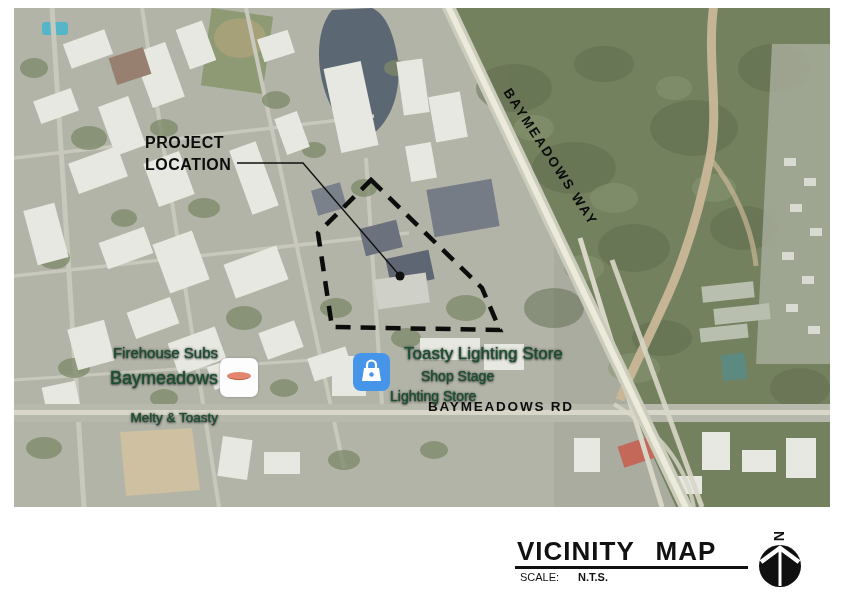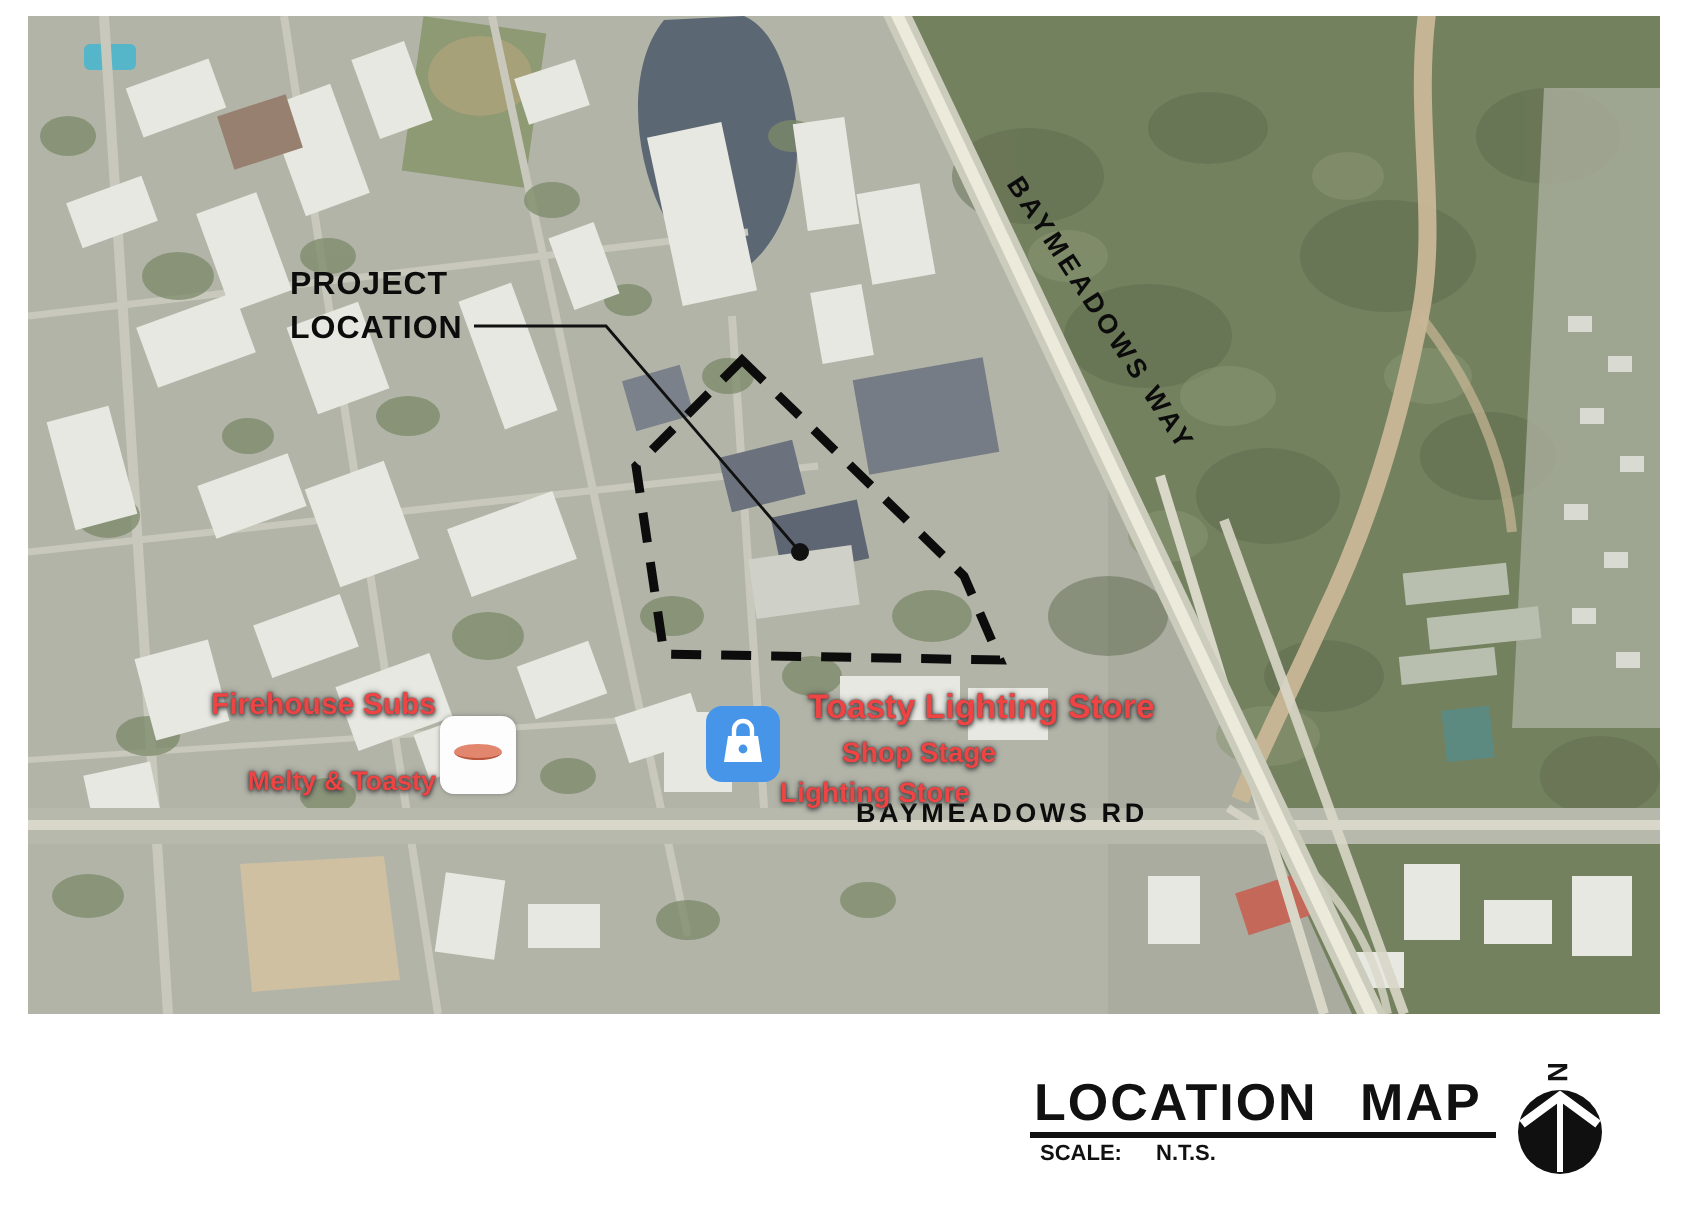--- a/index.html
+++ b/index.html
@@ -10,40 +10,40 @@
   
   #map { position:absolute; left:14px; top:8px; width:816px; height:499px; overflow:hidden; }
   #map svg.base { position:absolute; left:0; top:0; }
 
   
   .annot { position:absolute; color:#0c0c0c; font-weight:bold; }
   #project-label { left:131px; top:124px; font-size:16px; letter-spacing:.5px; line-height:21.5px; }
   #rd-label { left:414px; top:391px; font-size:13.5px; letter-spacing:1.8px; }
 
   
-  .poi { position:absolute; color:#ef4444; font-weight:bold;
+  .poi { position:absolute; color:#14532d; font-weight:normal;
          text-shadow:0 1px 2px rgba(70,70,70,.95), 0 0 3px rgba(70,70,70,.85), 0 0 1px rgba(60,60,60,.9); }
   #firehouse-label { left:30px; top:336px; width:174px; text-align:right; }
   #firehouse-label .l1 { font-size:15px; line-height:18px; }
   #firehouse-label .l2 { font-size:18px; line-height:22px; margin-top:5px; }
   #firehouse-label .l3 { font-size:13.5px; line-height:16px; margin-top:21px; }
   #firehouse-icon { position:absolute; left:206px; top:350px; width:38px; height:39px;
                     background:#fdfdfd; border-radius:7px; box-shadow:0 0 2px rgba(90,90,90,.6); }
   #firehouse-icon .patty { position:absolute; left:7px; top:14px; width:24px; height:8px;
                     background:#e2876e; border-radius:50%; border-bottom:1px solid #b9573f; }
   #stage-title { left:390px; top:336px; font-size:17px; }
   #stage-line2 { left:393px; top:360px; font-size:14px;padding-left:14px; }
   #stage-line3 { left:376px; top:380px; font-size:14px; }
   #stage-icon  { position:absolute; left:339px; top:345px; width:37px; height:38px; }
 
   
   #vicinity-title { position:absolute; left:517px; top:536px; font-size:26px; font-weight:bold;
                     letter-spacing:1px; word-spacing:13px; color:#111; }
   #title-underline { position:absolute; left:515px; top:566px; width:233px; height:3px; background:#111; }
-  #scale-label { position:absolute; left:520px; top:571px; font-size:11px; font-weight:bold; color:#111; }
+  #scale-label { position:absolute; left:520px; top:571px; font-size:11px; font-weight:normal; color:#111; }
   #scale-value { position:absolute; left:578px; top:571px; font-size:11px; font-weight:bold; color:#111; }
   #north-arrow { position:absolute; left:752px; top:520px; }
 </style>
 </head>
 <body>
 
 <div id="page">
 
   <div id="map">
 
@@ -204,40 +204,41 @@
 
     <div id="rd-label" class="annot">BAYMEADOWS RD</div>
 
     <div id="project-label" class="annot">
       <div>PROJECT</div>
       <div>LOCATION</div>
     </div>
 
     <div id="firehouse-label" class="poi">
       <div class="l1">Firehouse Subs</div>
+      <div class="l2">Baymeadows</div>
       <div class="l3">Melty &amp; Toasty</div>
     </div>
     <div id="firehouse-icon">
       <div class="patty"></div>
     </div>
 
     <div id="stage-icon">
       <svg width="37" height="38" viewBox="0 0 37 38">
         <rect x="0" y="0" width="37" height="38" rx="8" fill="#4795e8"></rect>
         <path d="M11,15 L26,15 L28,28 L9,28 Z" fill="#ffffff"></path>
         <path d="M14,16 L14,12 a4.5,4.5 0 0 1 9,0 L23,16" stroke="#ffffff" stroke-width="2.2" fill="none"></path>
         <circle cx="18.5" cy="21.5" r="2.2" fill="#4795e8"></circle>
       </svg>
     </div>
     <div id="stage-title" class="poi">Toasty Lighting Store</div>
     <div id="stage-line2" class="poi">Shop Stage</div>
     <div id="stage-line3" class="poi">Lighting Store</div>
   </div>
 
-  <div id="vicinity-title">LOCATION MAP</div>
+  <div id="vicinity-title">VICINITY MAP</div>
   <div id="title-underline"></div>
   <span id="scale-label">SCALE:</span>
   <span id="scale-value">N.T.S.</span>
 
   <svg id="north-arrow" width="58" height="74" viewBox="0 0 58 74">
     <text x="27" y="16" transform="rotate(90 27 11)" font-size="14" font-weight="bold" fill="#111" font-family="Liberation Sans, sans-serif">N</text>
     <circle cx="28" cy="46" r="21" fill="#101010"></circle>
     <path d="M9,42 L28,28 L47,42" stroke="#ffffff" stroke-width="4.5" fill="none"></path>
     <line x1="28" y1="30" x2="28" y2="66" stroke="#ffffff" stroke-width="3"></line>
   </svg>

